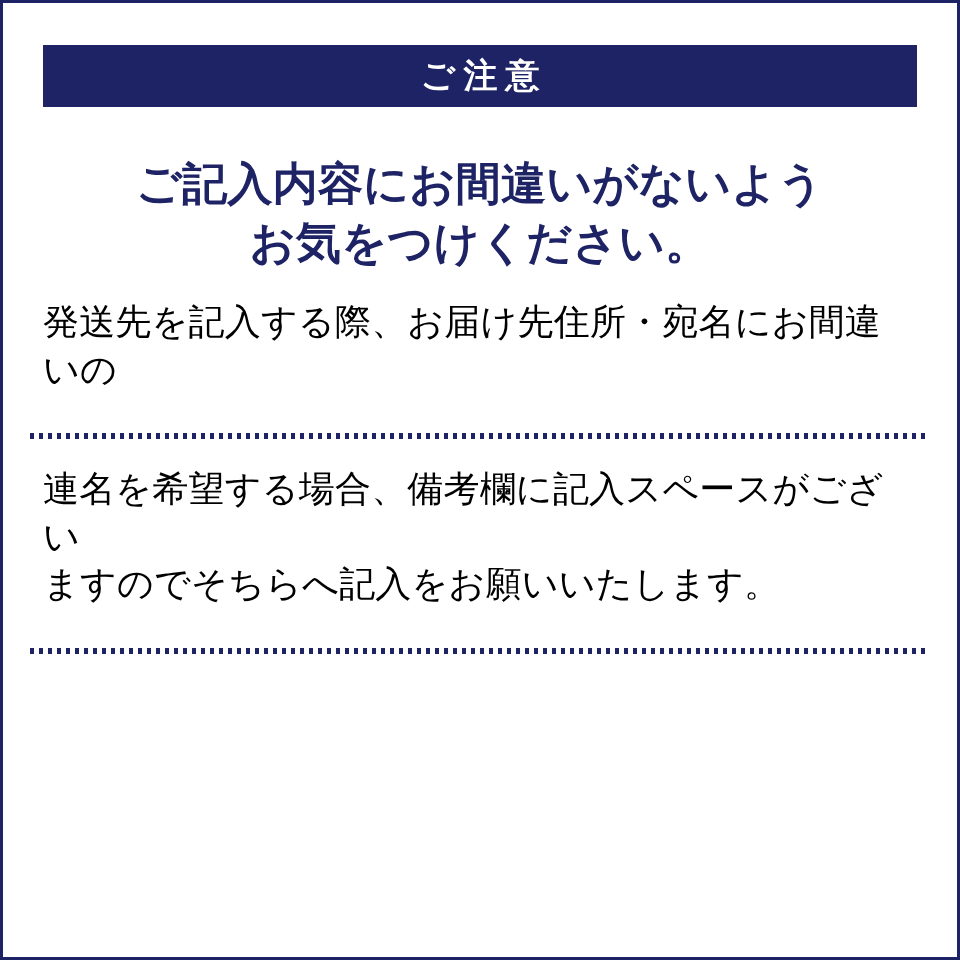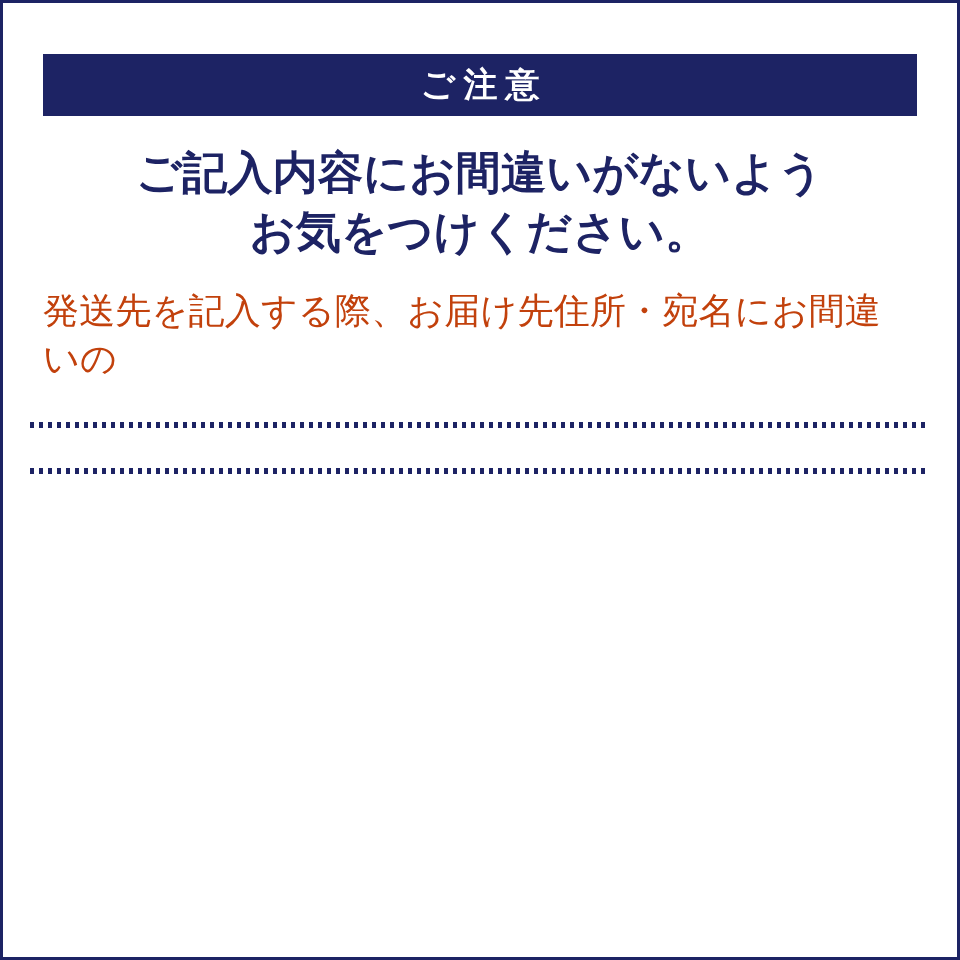--- a/index.html
+++ b/index.html
@@ -11,47 +11,47 @@
     position: relative;
     width: 960px;
     height: 960px;
     box-sizing: border-box;
     background: #ffffff;
     border: 3px solid #1d2364;
     overflow: hidden;
     font-family: "Liberation Sans", "DejaVu Sans", sans-serif;
   }
   .inner {
-    padding: 16px 40px;
+    padding: 7px 40px;
   }
   .header-bar {
     margin-top: 35px;
     height: 62px;
     background: #1d2364;
     color: #ffffff;
     display: flex;
     align-items: center;
     justify-content: center;
     font-size: 34px;
     font-weight: bold;
     letter-spacing: 0.24em;
     text-indent: 0.24em;
   }
   .section-heading {
-    margin-top: 28px;
+    margin-top: 48px;
     color: #1d2364;
     font-size: 45px;
     font-weight: bold;
     line-height: 1.3;
     text-align: center;
     letter-spacing: 0.005em;
   }
   .body-text {
     margin-top: 26px;
-    color: #c2410c;
+    color: #000000;
     font-size: 36px;
     font-weight: normal;
     line-height: 1.32;
     text-align: left;
     letter-spacing: 0.005em;
   }
   .dotted-divider {
     margin: 40px -13px 0 -13px;
     height: 6px;
     background-image: repeating-linear-gradient(
@@ -77,18 +77,22 @@
     <div class="section-heading">
       <span class="heading-line">ご記入内容にお間違いがないよう</span>
       <span class="heading-line">お気をつけください。</span>
     </div>
     <div class="body-text">
       <span class="body-line">発送先を記入する際、お届け先住所・宛名にお間違いの</span>
     </div>
 
     <div class="dotted-divider"></div>
 
+    <div class="body-text">
+      <span class="body-line">連名を希望する場合、備考欄に記入スペースがござい</span>
+      <span class="body-line">ますのでそちらへ記入をお願いいたします。</span>
+    </div>
 
     <div class="dotted-divider"></div>
 
 
   </div>
 </div>
 
 </body></html>

